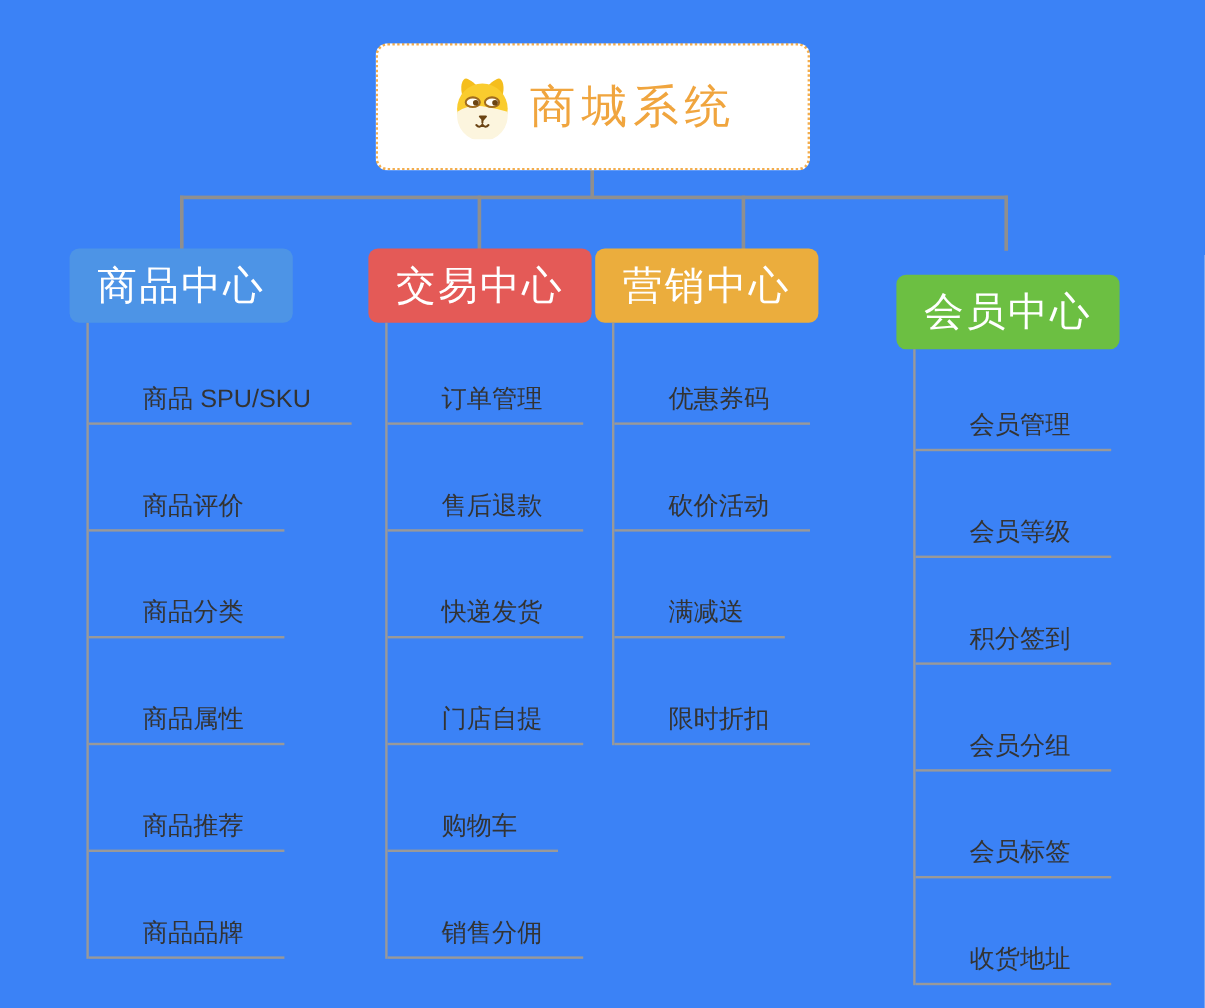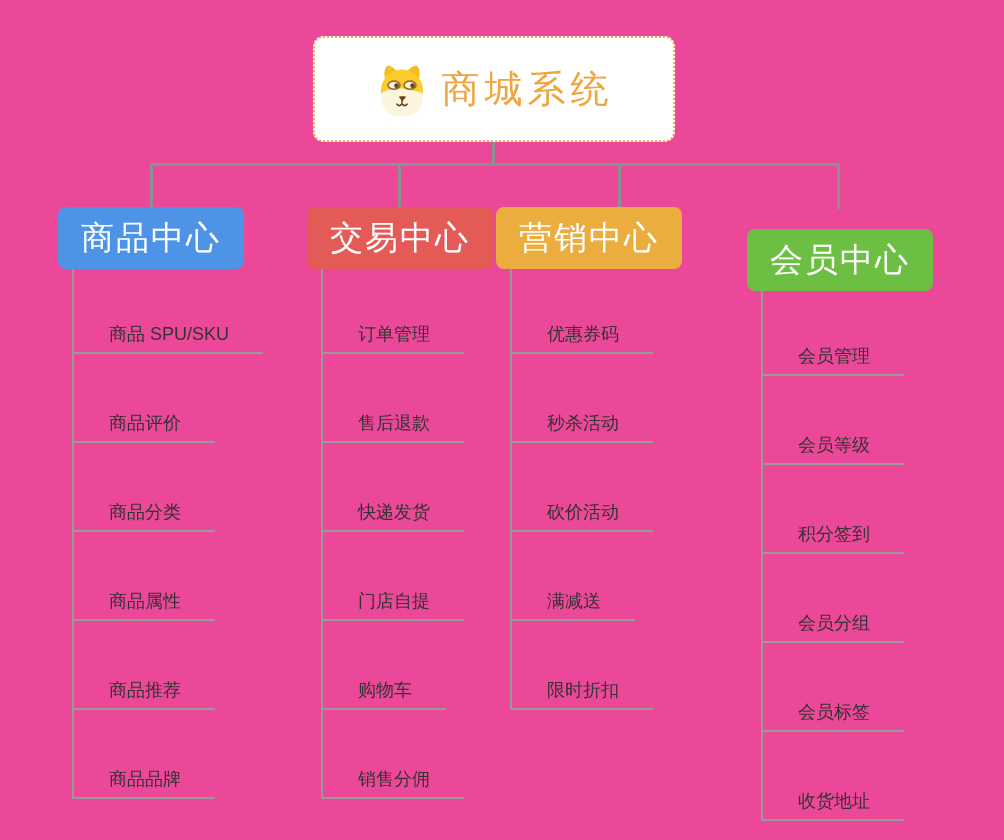--- a/index.html
+++ b/index.html
@@ -29,29 +29,29 @@
     width:186px;height:62px;border-radius:8px;box-sizing:border-box;
     display:flex;align-items:center;justify-content:center;
     color:#ffffff;font-size:33px;letter-spacing:2px;font-weight:400;
     cursor:default;
   }
   .branch-items{margin-left:14px;border-left:2px solid #999999;}
   .item{
     height:89px;width:fit-content;box-sizing:border-box;
     border-bottom:2px solid #999999;
     display:flex;align-items:flex-end;
-    padding:0 34px 6px 35px;
-    font-size:18px;color:#333333;white-space:nowrap;
+    padding:0 34px 6px 45px;
+    font-size:21px;color:#333333;white-space:nowrap;
   }
   .item:first-child{height:85px;}
 </style>
 </head>
 <body>
 
-<div class="canvas" style="background: #ec4899;">
+<div class="canvas" style="background: #3b82f6;">
 
   <div class="conn root-trunk"></div>
   <div class="conn bus"></div>
   <div class="conn drop d0"></div>
   <div class="conn drop d1"></div>
   <div class="conn drop d2"></div>
   <div class="conn drop d3"></div>
 
   <div class="root-node" style="border-color: rgb(243, 173, 77);">
     <span class="dog">
@@ -119,23 +119,20 @@
     </div>
   </div>
 
   <div class="branch b2">
     <div class="branch-header" style="background-color: rgb(235, 173, 61);">营销中心</div>
     <div class="branch-items">
       <div class="item">
           <span>优惠券码</span>
         </div>
       <div class="item">
-          <span>秒杀活动</span>
-        </div>
-      <div class="item">
           <span>砍价活动</span>
         </div>
       <div class="item">
           <span>满减送</span>
         </div>
       <div class="item">
           <span>限时折扣</span>
         </div>
     </div>
   </div>

